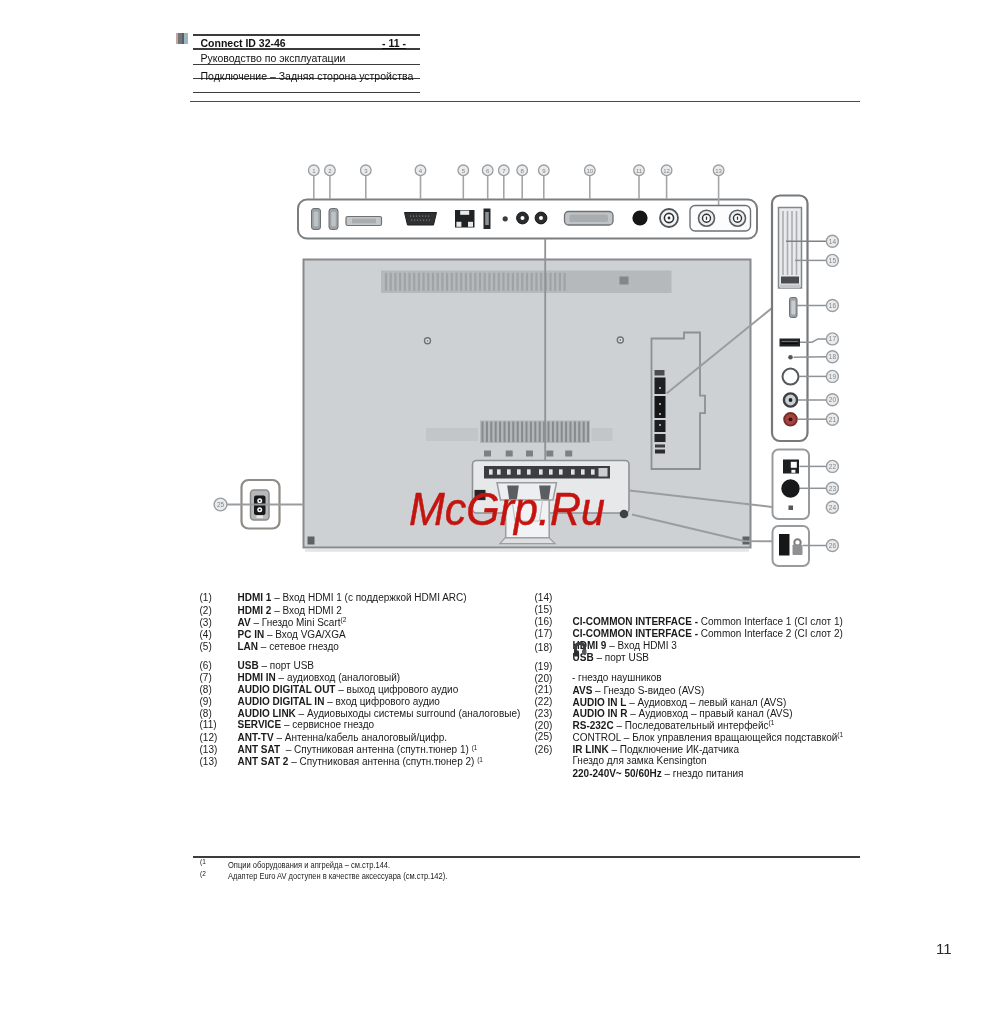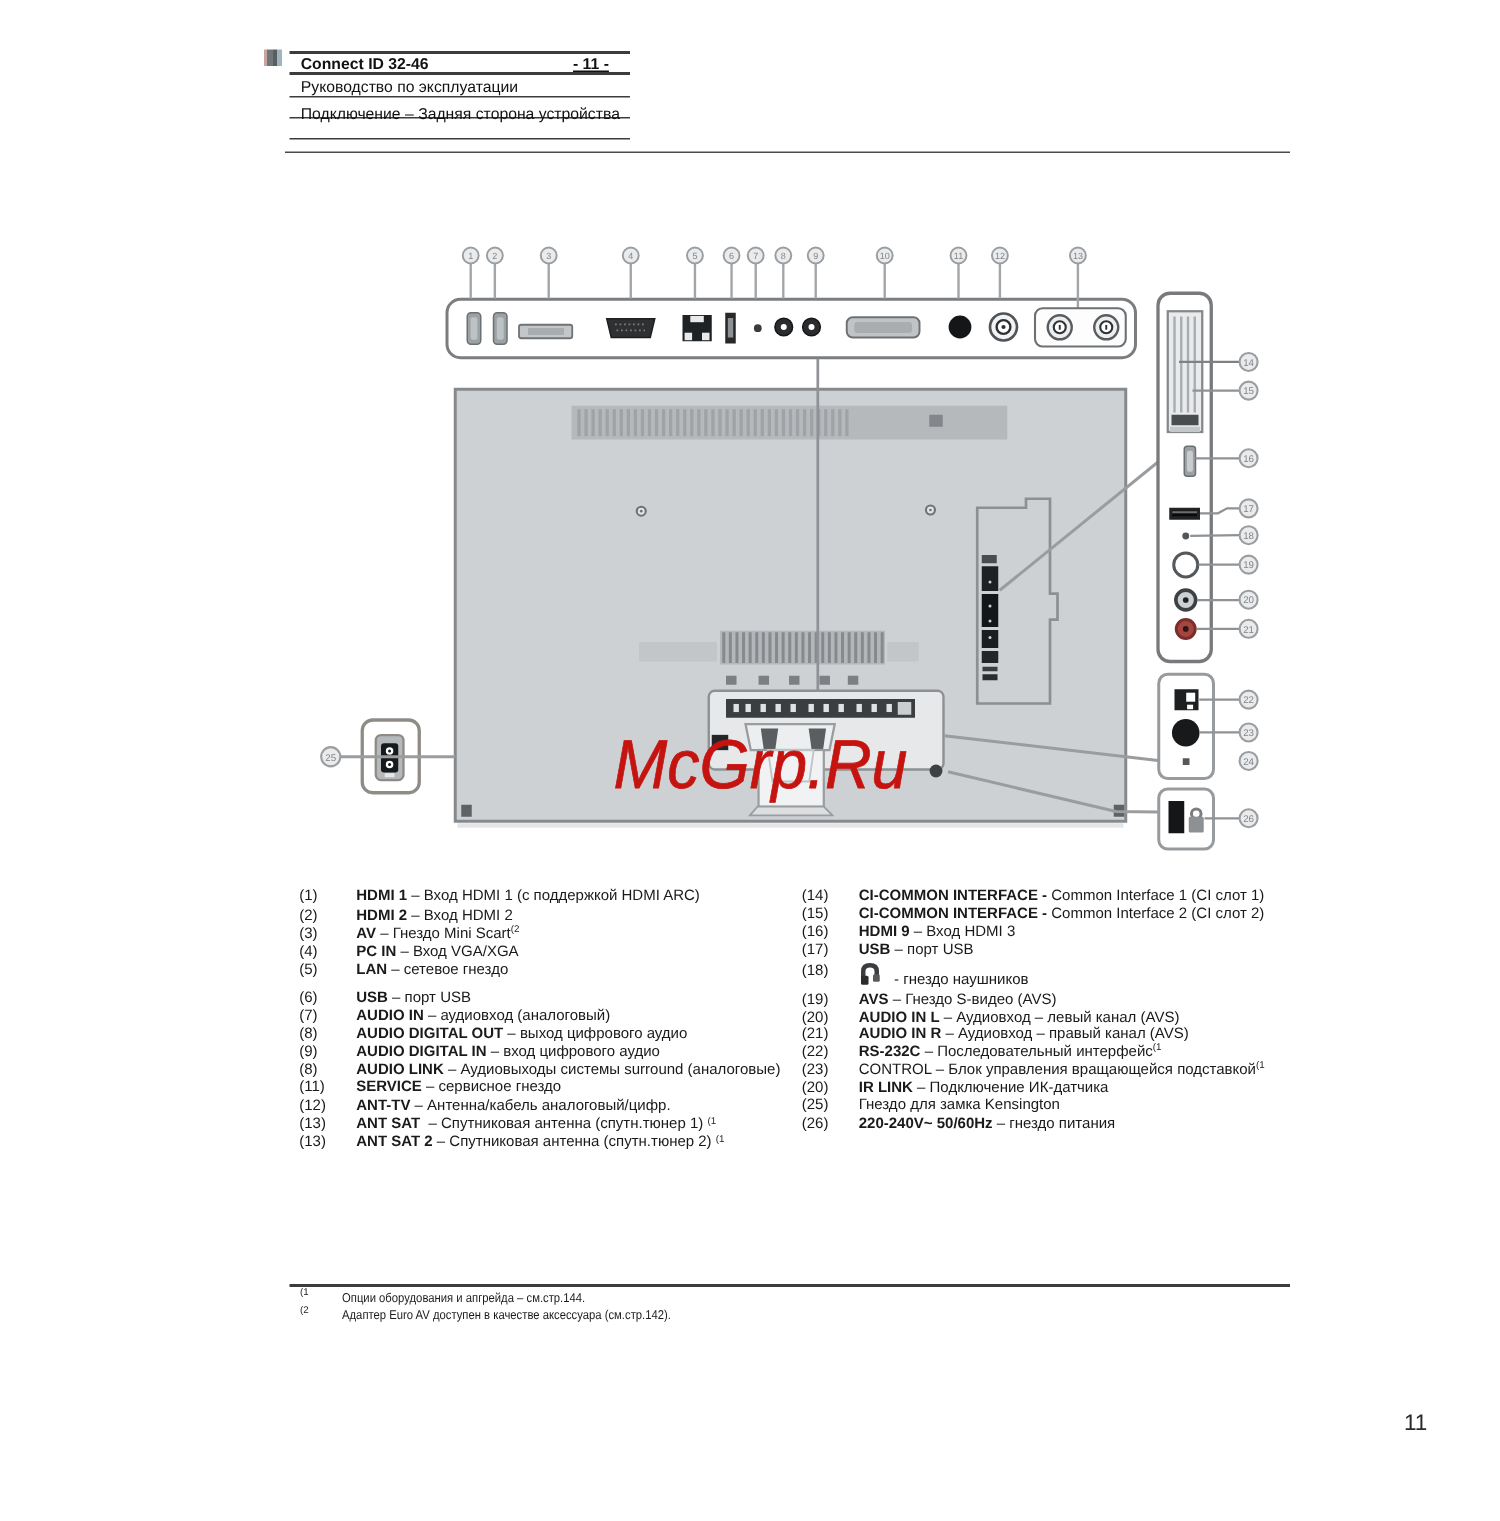--- a/index.html
+++ b/index.html
@@ -5,21 +5,21 @@
 <style>
 html,body{margin:0;padding:0;}
 body{width:1000px;height:1014px;position:relative;background:#ffffff;
   font-family:"Liberation Sans",sans-serif;overflow:hidden;}
 .abs{position:absolute;}
 .hline{position:absolute;background:#3c3c3c;}
 .row{position:absolute;left:0;top:0;width:1000px;height:0;}
 .num{position:absolute;left:199.5px;font-size:10px;color:#1a1a1a;line-height:11px;}
 .lab{position:absolute;left:237.5px;font-size:10px;color:#1a1a1a;line-height:11px;white-space:nowrap;}
 .num2{position:absolute;left:534.5px;font-size:10px;color:#1a1a1a;line-height:11px;}
-.lab2{position:absolute;left:572.5px;font-size:10px;color:#1a1a1a;line-height:11px;white-space:nowrap;}
+.lab2{position:absolute;left:572.5px;font-size:10px;color:#1a1a1a;line-height:11px;white-space:nowrap;margin-top:24px;}
 b{font-weight:bold;}
 s{text-decoration:none;}
 sup{font-size:6.5px;vertical-align:baseline;position:relative;top:-3.5px;line-height:0;}
 .hdr{position:absolute;left:200.5px;font-size:10.5px;color:#111;line-height:12px;white-space:nowrap;}
 .wm{position:absolute;left:409px;top:482px;font-size:46px;font-style:italic;
   color:#c51410;white-space:nowrap;transform:scaleX(0.935);transform-origin:left top;-webkit-text-stroke:0.5px #c51410;}
 </style>
 </head>
 <body>
 
@@ -334,21 +334,21 @@
 <div class="row" style="top:640.8px">
     <s class="num">(5)</s>
     <s class="lab"><b>LAN</b> – сетевое гнездо</s>
   </div>
 <div class="row" style="top:660px">
     <s class="num">(6)</s>
     <s class="lab"><b>USB</b> – порт USB</s>
   </div>
 <div class="row" style="top:671.6px">
     <s class="num">(7)</s>
-    <s class="lab"><b>AUDIO IN</b> – аудиовход (аналоговый)</s>
+    <s class="lab"><b>HDMI IN</b> – аудиовход (аналоговый)</s>
   </div>
 <div class="row" style="top:683.8px">
     <s class="num">(8)</s>
     <s class="lab"><b>AUDIO DIGITAL OUT</b> – выход цифрового аудио</s>
   </div>
 <div class="row" style="top:695.7px">
     <s class="num">(9)</s>
     <s class="lab"><b>AUDIO DIGITAL IN</b> – вход цифрового аудио</s>
   </div>
 <div class="row" style="top:707.9px">
@@ -385,21 +385,21 @@
     <s class="lab2"><b>HDMI 9</b> – Вход HDMI 3</s>
   </div>
 <div class="row" style="top:627.7px">
     <s class="num2">(17)</s>
     <s class="lab2"><b>USB</b> – порт USB</s>
   </div>
 <div class="row" style="top:642.2px">
     <s class="num2">(18)</s>
   </div>
 <div class="row" style="top:648px">
-    <s class="lab2" style="left:596px;">- гнездо наушников</s>
+    <s class="lab2" style="left:572px;">- гнездо наушников</s>
   </div>
 <div class="row" style="top:660.8px">
     <s class="num2">(19)</s>
     <s class="lab2"><b>AVS</b> – Гнездо S-видео (AVS)</s>
   </div>
 <div class="row" style="top:672.5px">
     <s class="num2">(20)</s>
     <s class="lab2"><b>AUDIO IN L</b> – Аудиовход – левый канал (AVS)</s>
   </div>
 <div class="row" style="top:683.9px">

